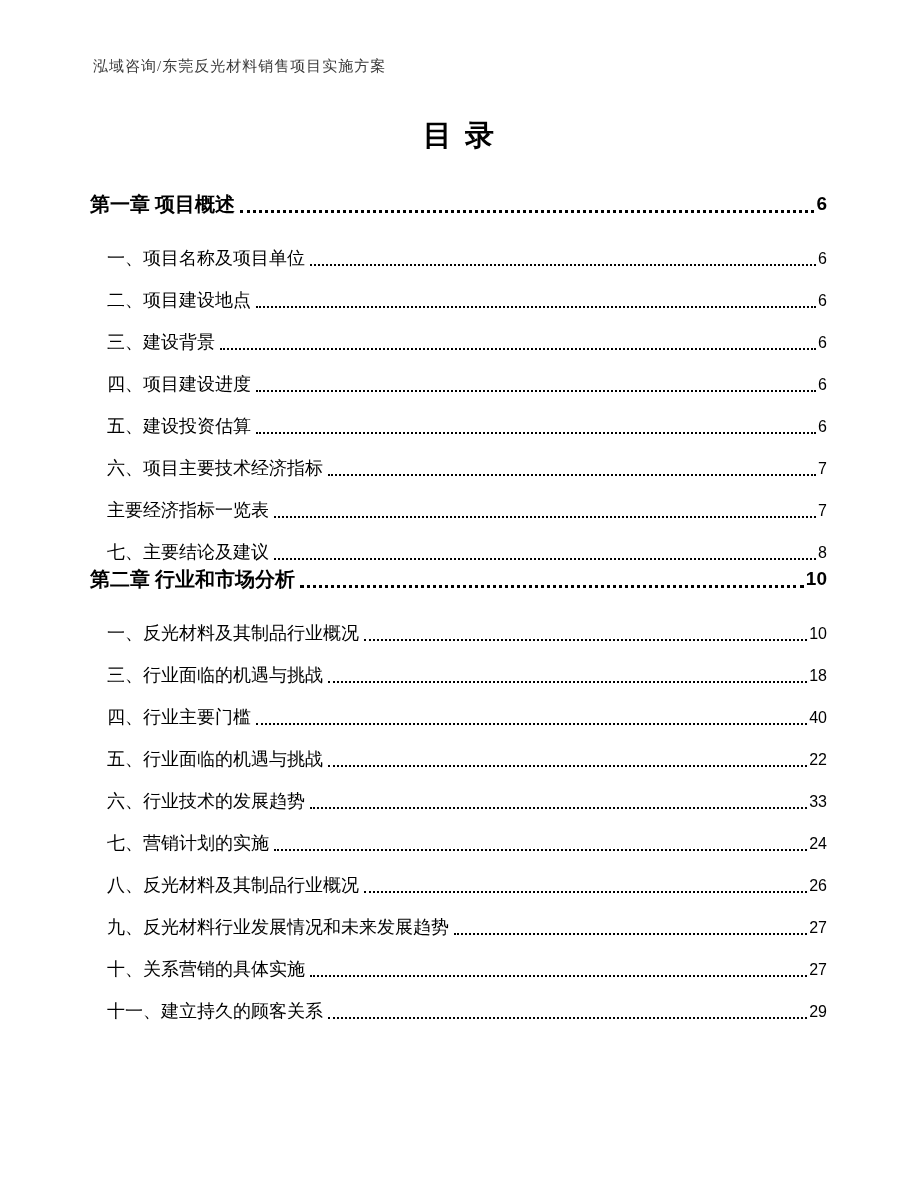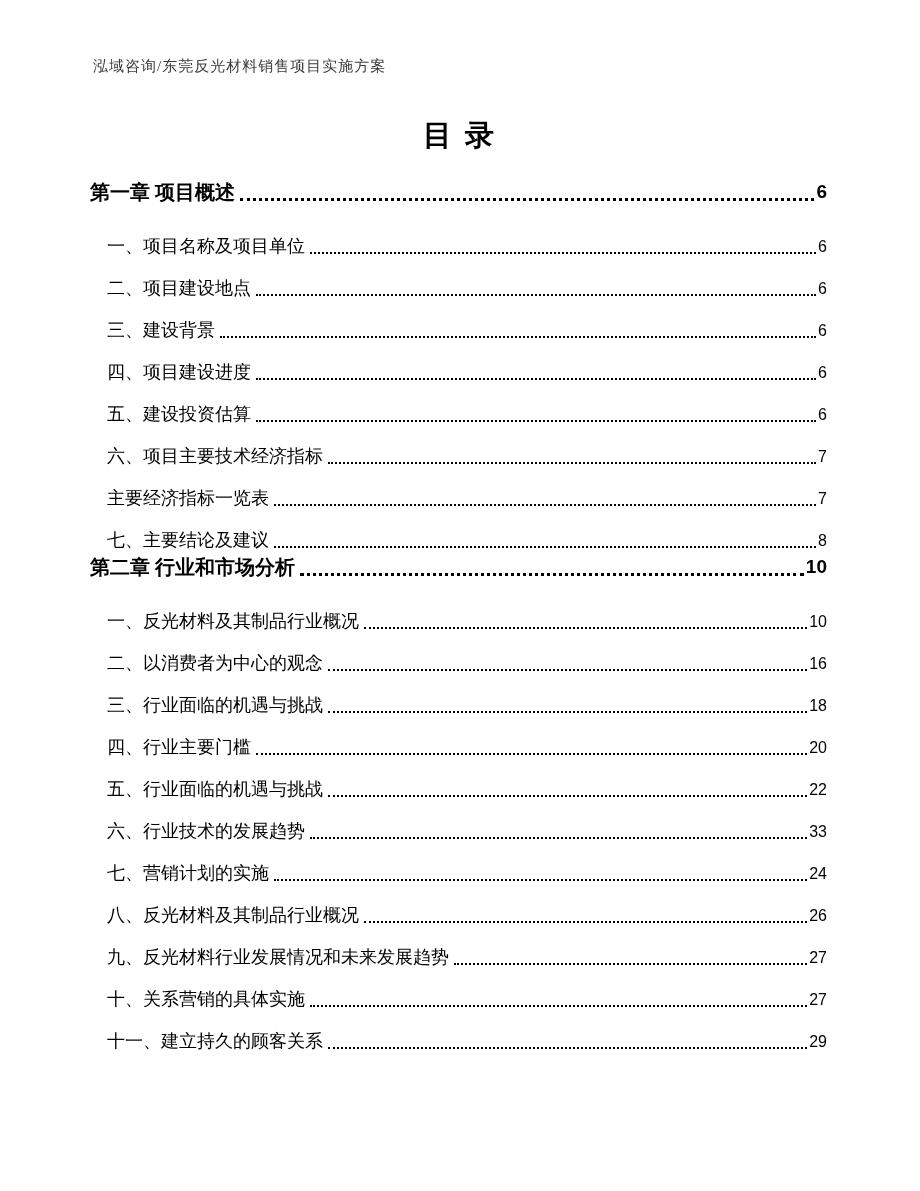--- a/index.html
+++ b/index.html
@@ -59,21 +59,21 @@
   }
   .row.chapter .leader { border-bottom-width: 3px; margin-bottom: 5px; }
   .row.chapter .pg { font-size: 19px; }
   .row.sub {
     font-size: 18px;
     line-height: 25px;
     margin-left: 17px;
     margin-top: 17px;
   }
   .row.sub .pg { font-size: 16px; }
-  .row.chapter.first { margin-top: 24px; }
+  .row.chapter.first { margin-top: 36px; }
   .row.chapter.second { }
   .row.sub.first-after-chapter { margin-top: 28px; }
 </style>
 </head>
 <body>
 
 <div class="page">
 
   <div class="doc-header">泓域咨询/东莞反光材料销售项目实施方案</div>
 
@@ -133,33 +133,28 @@
       <span class="leader"></span>
       <span class="pg">10</span>
     </div>
 
     <div class="row sub first-after-chapter">
       <span class="lbl">一、反光材料及其制品行业概况</span>
       <span class="leader"></span>
       <span class="pg">10</span>
     </div>
     <div class="row sub">
-      <span class="lbl">二、以消费者为中心的观念</span>
-      <span class="leader"></span>
-      <span class="pg">16</span>
-    </div>
-    <div class="row sub">
       <span class="lbl">三、行业面临的机遇与挑战</span>
       <span class="leader"></span>
       <span class="pg">18</span>
     </div>
     <div class="row sub">
       <span class="lbl">四、行业主要门槛</span>
       <span class="leader"></span>
-      <span class="pg">20</span>
+      <span class="pg">40</span>
     </div>
     <div class="row sub">
       <span class="lbl">五、行业面临的机遇与挑战</span>
       <span class="leader"></span>
       <span class="pg">22</span>
     </div>
     <div class="row sub">
       <span class="lbl">六、行业技术的发展趋势</span>
       <span class="leader"></span>
       <span class="pg">33</span>

